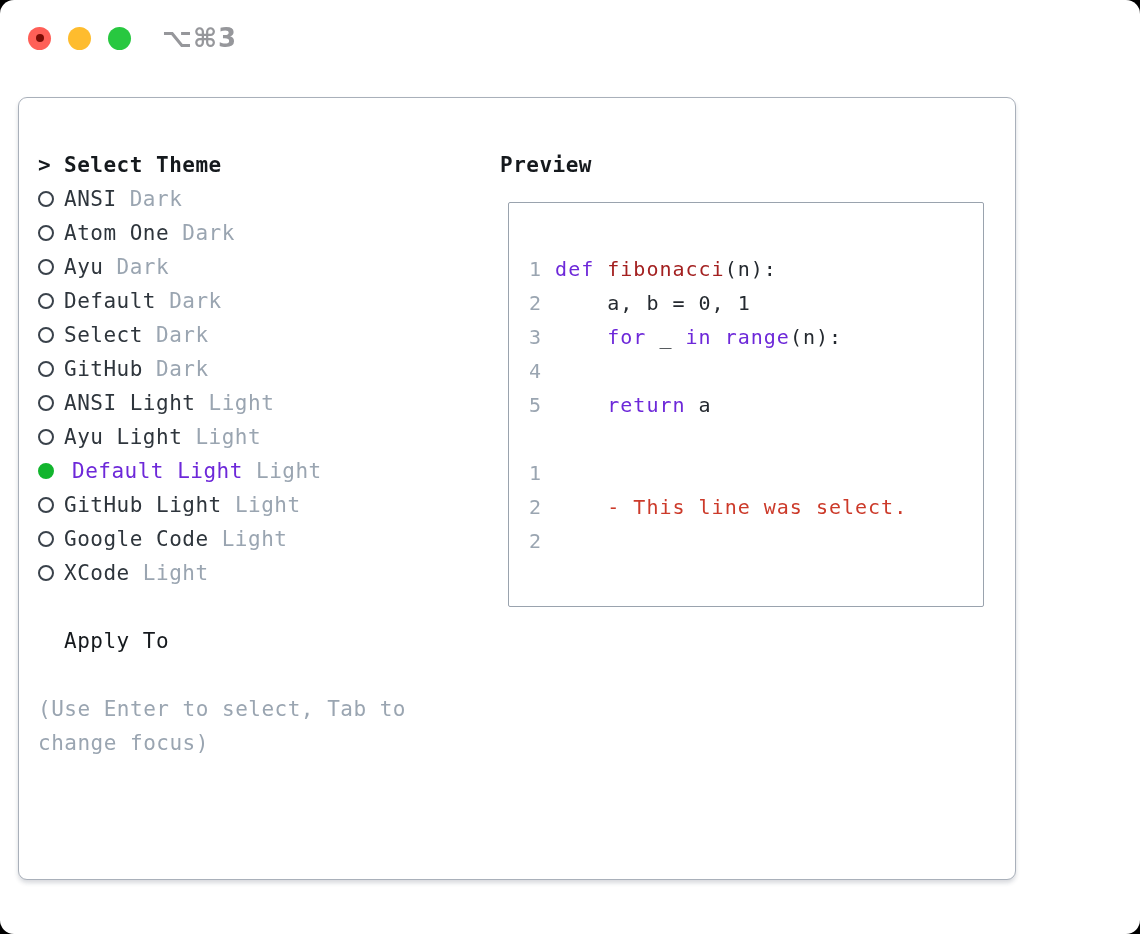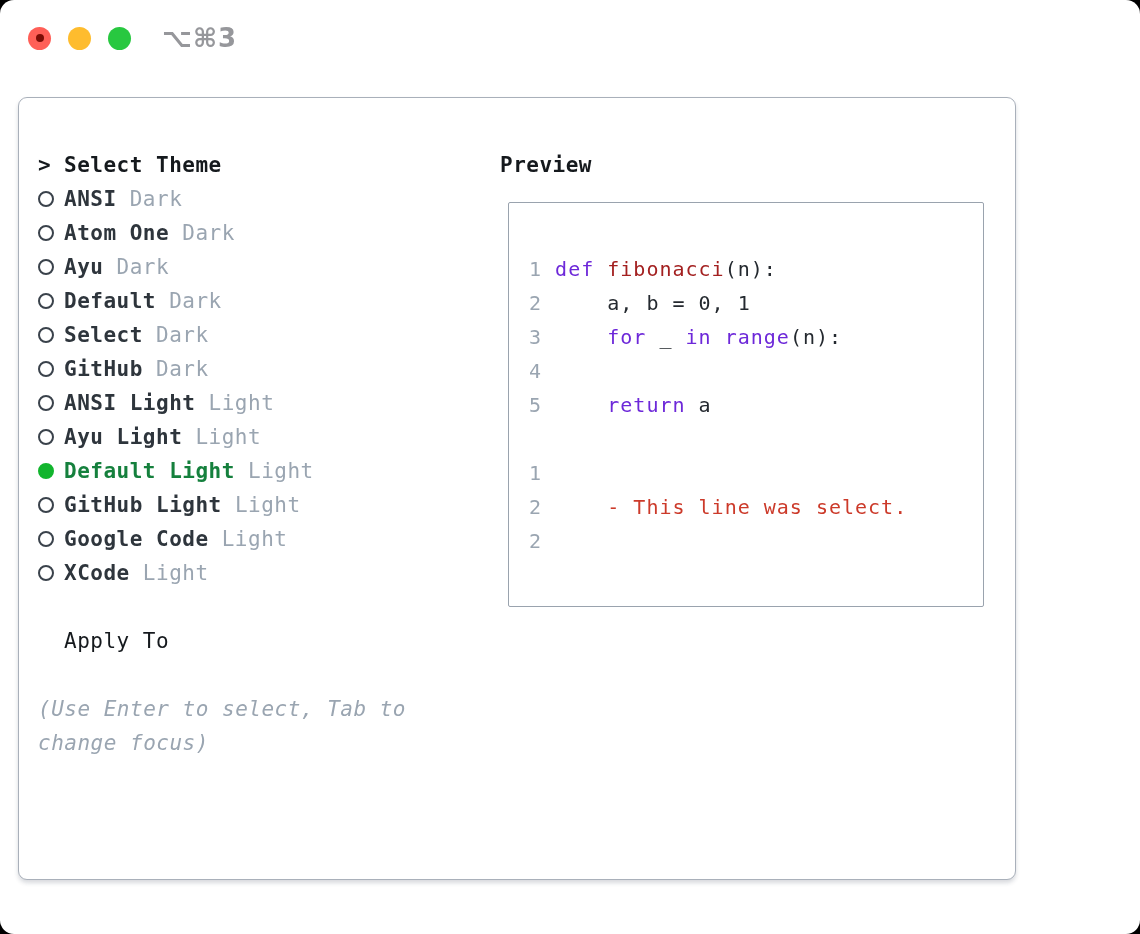--- a/index.html
+++ b/index.html
@@ -28,28 +28,27 @@
     display:flex;
   }
   .col-left{width:481px;padding:50px 0 0 19px;box-sizing:border-box;}
   .col-right{flex:1;padding-top:50px;text-align:center;}
   .row{height:34px;display:flex;align-items:center;font-size:21px;letter-spacing:.5px;color:#2e353c;}
   .row .bcol{width:26px;display:flex;align-items:center;flex:none;}
   .cursor{font-weight:bold;color:#15191d;}
   .hdr{font-weight:bold;color:#15191d;}
   .radio{width:12px;height:12px;border:2px solid #3a424b;border-radius:50%;box-sizing:content-box;}
   .radio.sel{background:#12b52e;border-color:#12b52e;}
-  .t-name{white-space:pre;font-weight:bold;}
-  .t-name.sel{color:#15803d;}
+  .t-name{white-space:pre;}
+  .t-name.sel{color:#6d28d9;margin-left:8px;}
   .t-tag{color:#9aa5b1;white-space:pre;}
   .spacer{height:34px;}
   .help{
     margin-top:0;color:#9aa5b1;font-size:21px;line-height:34px;letter-spacing:.5px;
     width:440px;
-    font-style:italic;
   }
   
   .preview-hdr{height:34px;display:flex;align-items:center;font-size:21px;letter-spacing:.5px;}
   .preview-box{
     margin-left:8px;margin-top:20px;width:476px;height:405px;box-sizing:border-box;
     border:1px solid #9aa3ae;border-radius:2px;background:#fff;
     padding:49px 0 0 20px;overflow:hidden;
   }
   .pline{height:34px;display:flex;align-items:center;font-size:20px;letter-spacing:1px;white-space:pre;}
   .tk-ln{color:#9aa5b1;}

